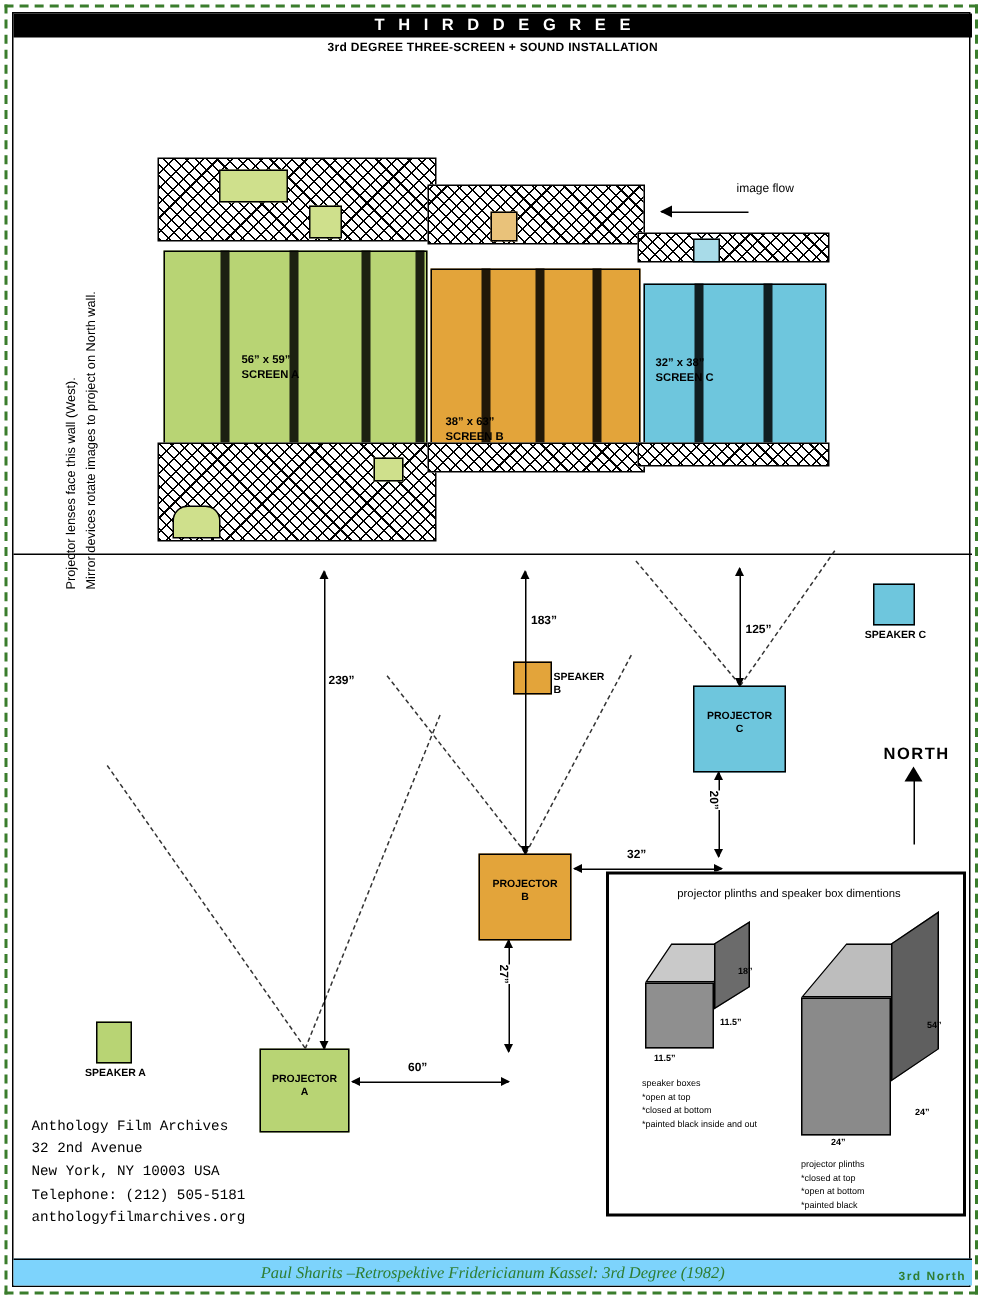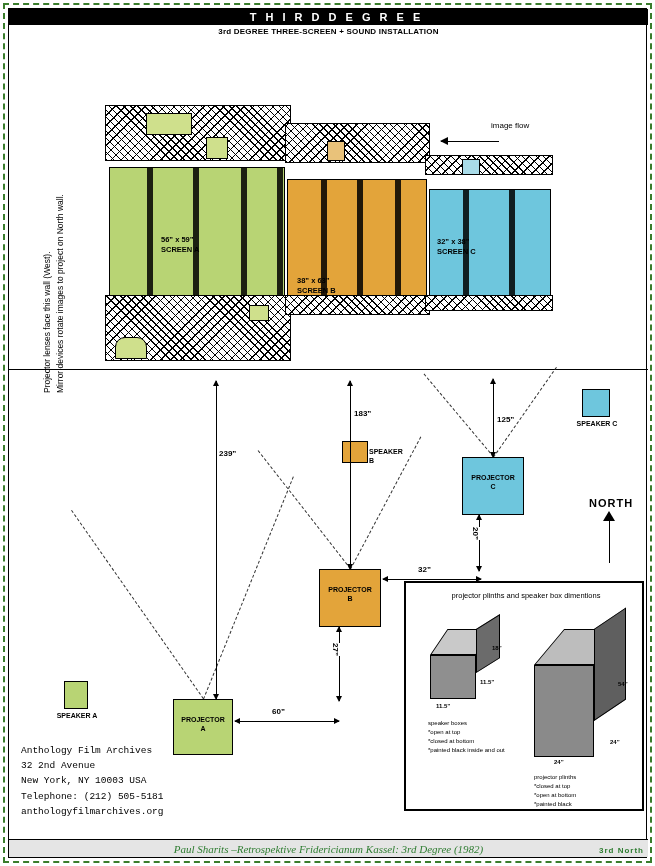--- a/index.html
+++ b/index.html
@@ -38,21 +38,21 @@
     letter-spacing:0.2px;
   }
   
   #mid-divider {
     position:absolute; left:0; top:360px; width:639px; height:0;
     border-top:1px solid #000;
   }
   
   #caption-strip {
     position:absolute; left:0; bottom:0; width:639px; height:18px;
-    background:#e5e5e5; border-top:1px solid #000;
+    background:#7dd3fc; border-top:1px solid #000;
     display:flex; align-items:center; justify-content:center;
   }
   #caption-text {
     font-family:"Liberation Serif", serif;
     font-style:italic; font-size:11px; color:#2f7d32;
   }
   #caption-right {
     position:absolute; right:4px; bottom:2px;
     font-size:8px; font-weight:bold; color:#2f7d32; letter-spacing:1px;
   }

